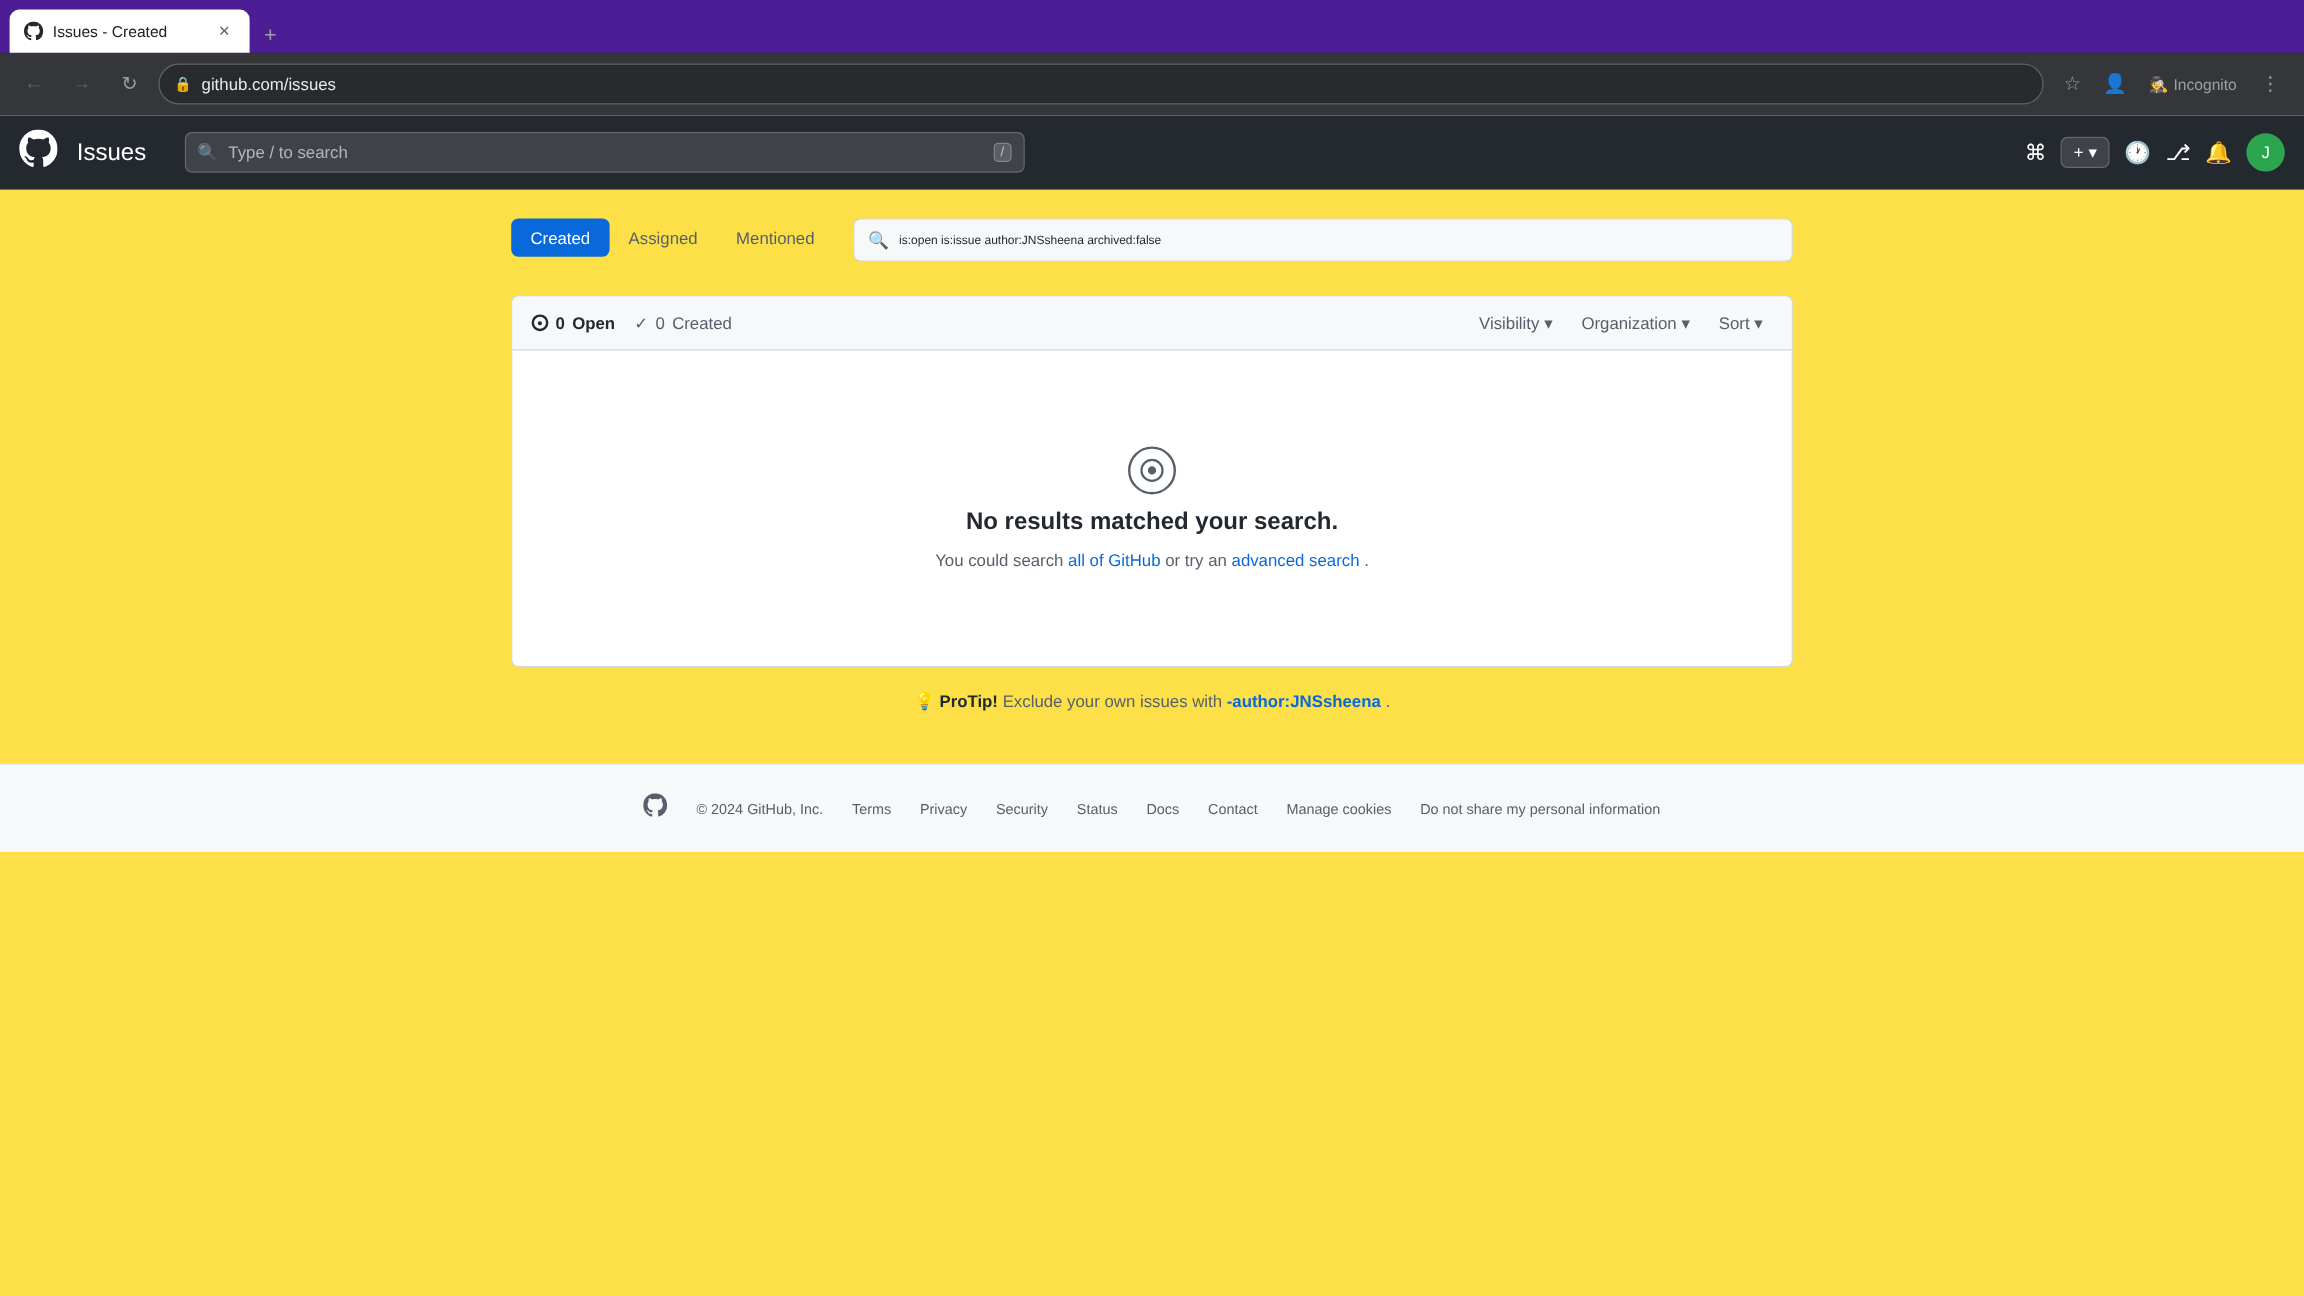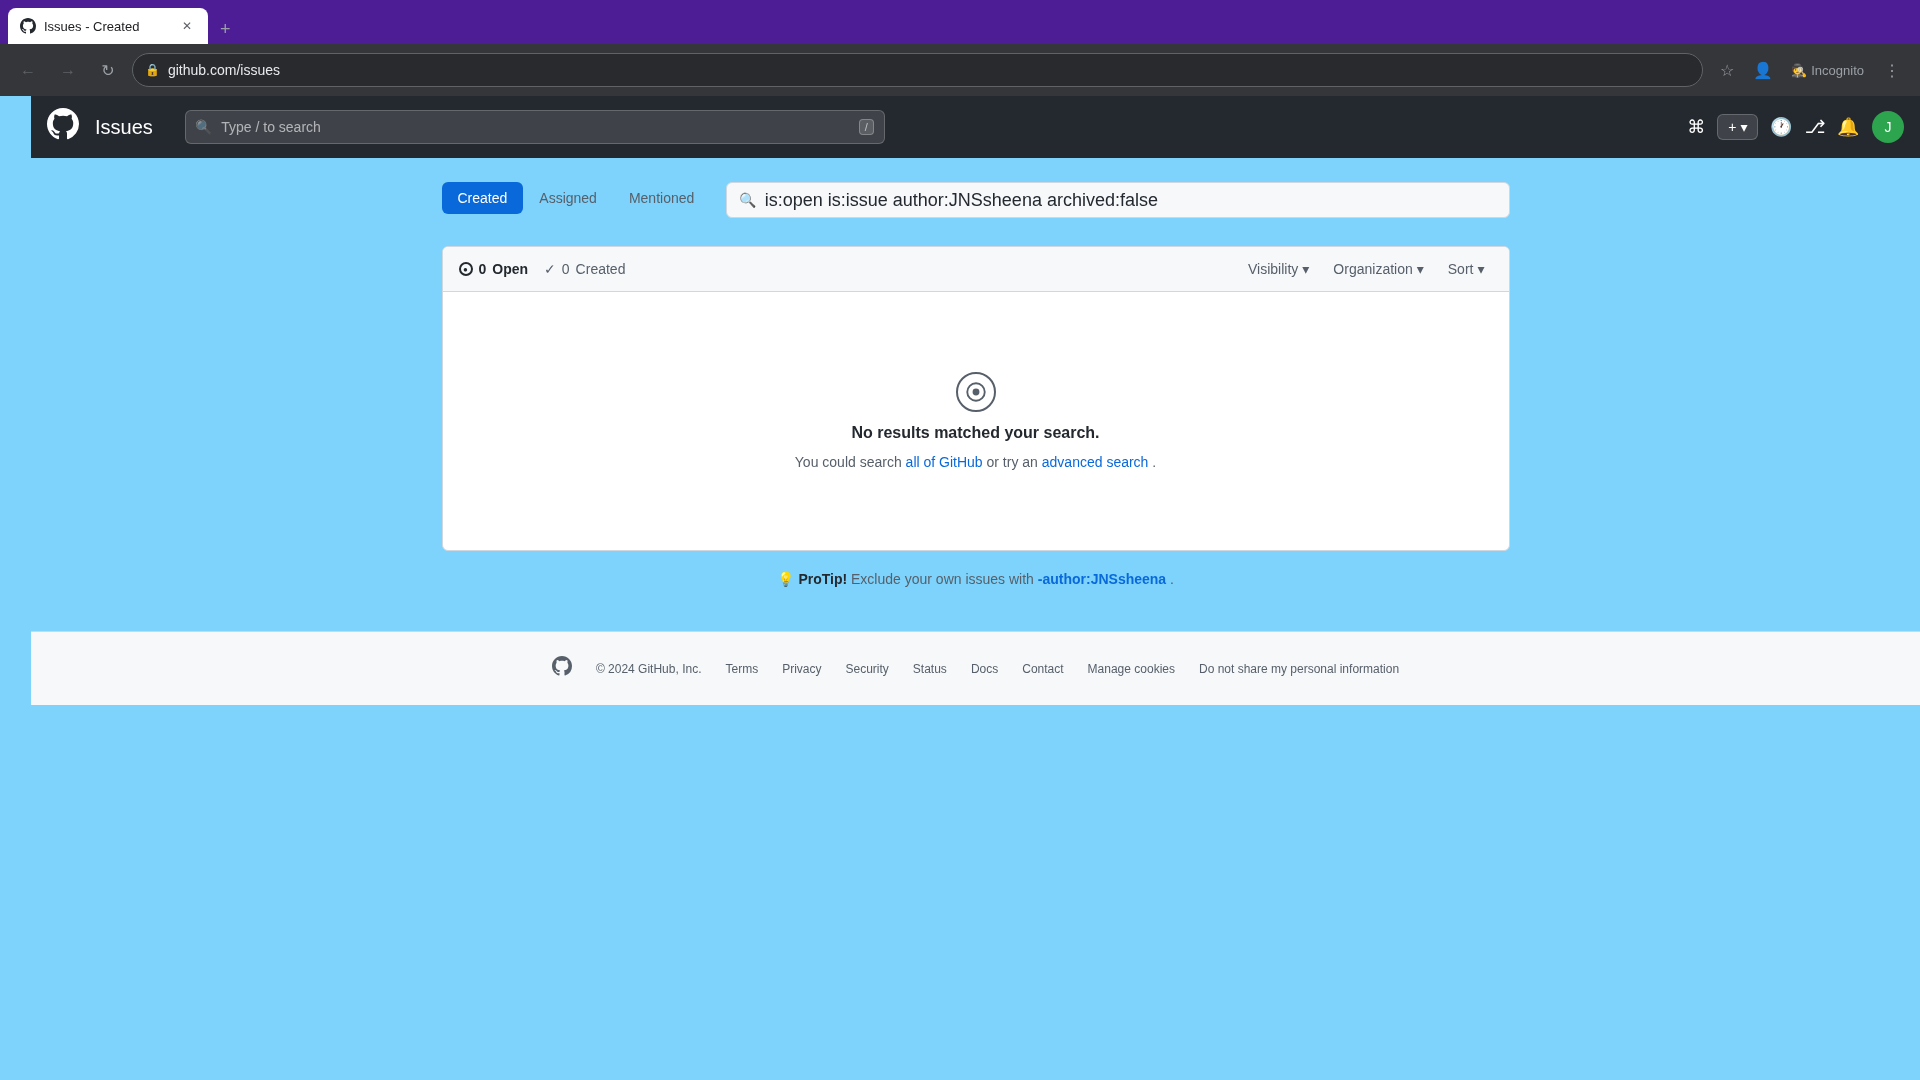--- a/index.html
+++ b/index.html
@@ -17,53 +17,53 @@
     .nav-btn { background: transparent; border: none; color: #9aa0a6; cursor: pointer; width: 32px; height: 32px; border-radius: 50%; display: flex; align-items: center; justify-content: center; font-size: 16px; }
     .nav-btn.disabled { opacity: 0.4; cursor: default; }
     .address-bar { flex: 1; background: #292a2d; border: 1px solid #5f6368; border-radius: 20px; display: flex; align-items: center; padding: 0 12px; height: 34px; gap: 8px; }
     .address-bar-url { color: #e8eaed; font-size: 14px; flex: 1; background: transparent; border: none; outline: none; }
     .address-bar-lock { color: #9aa0a6; font-size: 12px; }
     .nav-actions { display: flex; align-items: center; gap: 4px; }
     .nav-action-btn { background: transparent; border: none; color: #9aa0a6; cursor: pointer; width: 32px; height: 32px; border-radius: 50%; display: flex; align-items: center; justify-content: center; font-size: 16px; }
     .incognito-badge { background: transparent; border: none; color: #9aa0a6; font-size: 13px; cursor: pointer; display: flex; align-items: center; gap: 4px; padding: 4px 8px; border-radius: 12px; }
 
     
-    .page-content { background: #7dd3fc; flex: 1; overflow: auto; padding-left: 31px; }
+    .page-content { background: #fde047; flex: 1; overflow: auto; }
     .github-header { background: #24292f; display: flex; align-items: center; padding: 0 16px; height: 62px; gap: 16px; }
     .gh-logo { color: white; font-size: 24px; }
     .gh-page-title { color: #ffffff; font-size: 20px; font-weight: 400; }
     .gh-search { flex: 1; max-width: 720px; margin: 0 auto; background: rgba(255,255,255,0.125); border: 1px solid rgba(255,255,255,0.2); border-radius: 6px; display: flex; align-items: center; padding: 0 10px; height: 34px; gap: 8px; cursor: text; }
     .gh-search-text { color: rgba(255,255,255,0.6); font-size: 14px; flex: 1; }
     .gh-search-kbd { background: rgba(255,255,255,0.15); border: 1px solid rgba(255,255,255,0.25); border-radius: 4px; color: rgba(255,255,255,0.6); font-size: 11px; padding: 1px 5px; }
     .gh-header-actions { display: flex; align-items: center; gap: 12px; margin-left: auto; }
     .gh-header-icon { color: #ffffff; font-size: 18px; cursor: pointer; display: flex; align-items: center; }
     .gh-avatar { width: 32px; height: 32px; border-radius: 50%; background: #2da44e; display: flex; align-items: center; justify-content: center; color: white; font-size: 14px; cursor: pointer; }
 
     
     .main-container { max-width: 1100px; margin: 0 auto; padding: 24px 16px; }
     .filter-tabs { display: flex; gap: 0; margin-bottom: 16px; }
     .filter-tab { padding: 8px 16px; font-size: 14px; border: none; background: transparent; cursor: pointer; color: #57606a; border-radius: 6px; font-weight: 500; }
     .filter-tab.active { background: #0969da; color: #ffffff; border-radius: 6px; }
     .search-bar { flex: 1; border: 1px solid #d0d7de; border-radius: 6px; display: flex; align-items: center; padding: 0 12px; height: 36px; gap: 8px; background: #f6f8fa; }
     .search-icon-sm { color: #57606a; font-size: 14px; }
-    .search-input { border: none; background: transparent; outline: none; font-size: 18px; flex: 1; color: #24292f; }
+    .search-input { border: none; background: transparent; outline: none; font-size: 10px; flex: 1; color: #24292f; }
 
     
     .issues-container { border: 1px solid #d0d7de; border-radius: 6px; background: #ffffff; overflow: hidden; }
     .issues-header { background: #f6f8fa; padding: 10px 16px; display: flex; align-items: center; border-bottom: 1px solid #d0d7de; }
     .issues-counts { display: flex; gap: 16px; flex: 1; }
     .count-item { display: flex; align-items: center; gap: 6px; font-size: 14px; color: #57606a; cursor: pointer; }
     .count-item.active { color: #24292f; font-weight: 600; }
     .issues-filters { display: flex; align-items: center; gap: 8px; }
     .filter-dropdown { background: transparent; border: none; cursor: pointer; color: #57606a; font-size: 14px; display: flex; align-items: center; gap: 4px; padding: 4px 8px; border-radius: 6px; }
 
     
     .empty-state { display: flex; flex-direction: column; align-items: center; justify-content: center; padding: 80px 20px; gap: 12px; }
     .empty-icon { width: 40px; height: 40px; border-radius: 50%; border: 2px solid #57606a; display: flex; align-items: center; justify-content: center; color: #57606a; font-size: 16px; }
-    .empty-title { font-size: 16px; font-weight: 600; color: #24292f; }
+    .empty-title { font-size: 20px; font-weight: 600; color: #24292f; }
     .empty-subtitle { font-size: 14px; color: #57606a; text-align: center; }
     .empty-subtitle a { color: #0969da; text-decoration: none; margin-top: 26px; }
 
     
     .protip { text-align: center; padding: 20px; font-size: 14px; color: #57606a; }
     .protip a { color: #0969da; text-decoration: none; font-weight: bold; }
     .protip-bold { font-weight: 600; color: #24292f; }
 
     
     .footer { background: #f6f8fa; border-top: 1px solid #d0d7de; padding: 24px 16px; text-align: center; }

